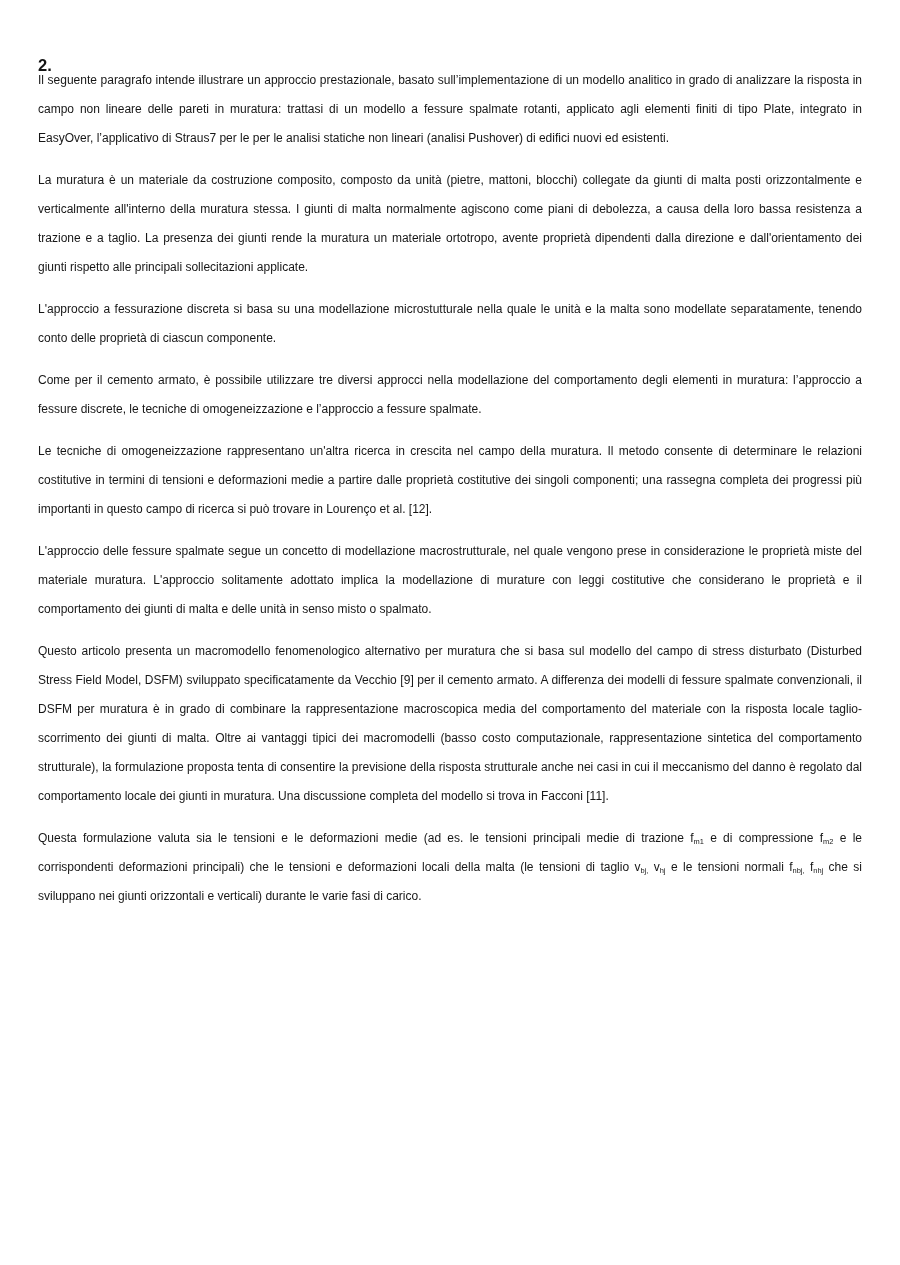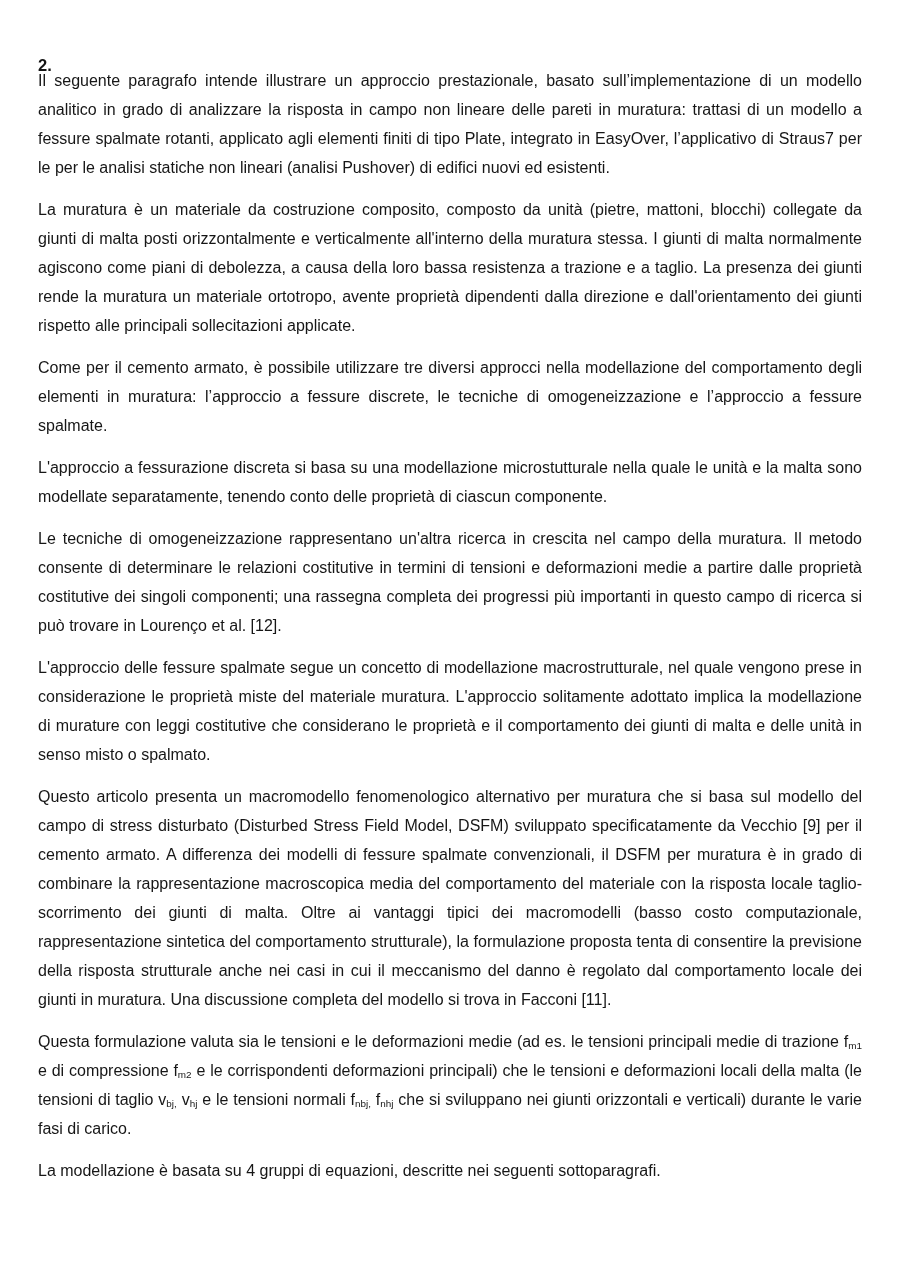--- a/index.html
+++ b/index.html
@@ -31,21 +31,21 @@
     text-align: justify;
     color: #131313;
   }
   .hnum {
     position: absolute;
     left: 0;
     top: 0;
   }
   .body-paragraphs p.para {
     margin: 0 0 13px 0;
-    font-size: 16px;
+    font-size: 12px;
     line-height: 29px;
     text-align: justify;
     color: #161616;
   }
   .body-paragraphs p.para:last-child {
     margin-bottom: 0;
   }
   sub {
     font-size: 0.62em;
     line-height: 0;
@@ -55,21 +55,20 @@
 </head>
 <body>
 
 <div class="page">
   <h2 class="section-heading">
     <span class="hnum">2.</span>
   </h2>
   <div class="body-paragraphs">
       <p class="para">Il seguente paragrafo intende illustrare un approccio prestazionale, basato sull’implementazione di un modello analitico in grado di analizzare la risposta in campo non lineare delle pareti in muratura: trattasi di un modello a fessure spalmate rotanti, applicato agli elementi finiti di tipo Plate, integrato in EasyOver, l’applicativo di Straus7 per le per le analisi statiche non lineari (analisi Pushover) di edifici nuovi ed esistenti.</p>
       <p class="para">La muratura è un materiale da costruzione composito, composto da unità (pietre, mattoni, blocchi) collegate da giunti di malta posti orizzontalmente e verticalmente all'interno della muratura stessa. I giunti di malta normalmente agiscono come piani di debolezza, a causa della loro bassa resistenza a trazione e a taglio. La presenza dei giunti rende la muratura un materiale ortotropo, avente proprietà dipendenti dalla direzione e dall'orientamento dei giunti rispetto alle principali sollecitazioni applicate.</p>
+      <p class="para">L'approccio a fessurazione discreta si basa su una modellazione microstutturale nella quale le unità e la malta sono modellate separatamente, tenendo conto delle proprietà di ciascun componente.</p>
       <p class="para">Come per il cemento armato, è possibile utilizzare tre diversi approcci nella modellazione del comportamento degli elementi in muratura: l’approccio a fessure discrete, le tecniche di omogeneizzazione e l’approccio a fessure spalmate.</p>
-      <p class="para">L'approccio a fessurazione discreta si basa su una modellazione microstutturale nella quale le unità e la malta sono modellate separatamente, tenendo conto delle proprietà di ciascun componente.</p>
       <p class="para">Le tecniche di omogeneizzazione rappresentano un'altra ricerca in crescita nel campo della muratura. Il metodo consente di determinare le relazioni costitutive in termini di tensioni e deformazioni medie a partire dalle proprietà costitutive dei singoli componenti; una rassegna completa dei progressi più importanti in questo campo di ricerca si può trovare in Lourenço et al. [12].</p>
       <p class="para">L'approccio delle fessure spalmate segue un concetto di modellazione macrostrutturale, nel quale vengono prese in considerazione le proprietà miste del materiale muratura. L'approccio solitamente adottato implica la modellazione di murature con leggi costitutive che considerano le proprietà e il comportamento dei giunti di malta e delle unità in senso misto o spalmato.</p>
       <p class="para">Questo articolo presenta un macromodello fenomenologico alternativo per muratura che si basa sul modello del campo di stress disturbato (Disturbed Stress Field Model, DSFM) sviluppato specificatamente da Vecchio [9] per il cemento armato. A differenza dei modelli di fessure spalmate convenzionali, il DSFM per muratura è in grado di combinare la rappresentazione macroscopica media del comportamento del materiale con la risposta locale taglio-scorrimento dei giunti di malta. Oltre ai vantaggi tipici dei macromodelli (basso costo computazionale, rappresentazione sintetica del comportamento strutturale), la formulazione proposta tenta di consentire la previsione della risposta strutturale anche nei casi in cui il meccanismo del danno è regolato dal comportamento locale dei giunti in muratura. Una discussione completa del modello si trova in Facconi [11].</p>
       <p class="para">Questa formulazione valuta sia le tensioni e le deformazioni medie (ad es. le tensioni principali medie di trazione f<sub>m1</sub> e di compressione f<sub>m2</sub> e le corrispondenti deformazioni principali) che le tensioni e deformazioni locali della malta (le tensioni di taglio v<sub>bj,</sub> v<sub>hj</sub> e le tensioni normali f<sub>nbj,</sub> f<sub>nhj</sub> che si sviluppano nei giunti orizzontali e verticali) durante le varie fasi di carico.</p>
-      <p class="para">La modellazione è basata su 4 gruppi di equazioni, descritte nei seguenti sottoparagrafi.</p>
     </div>
 </div>
 
 </body></html>

